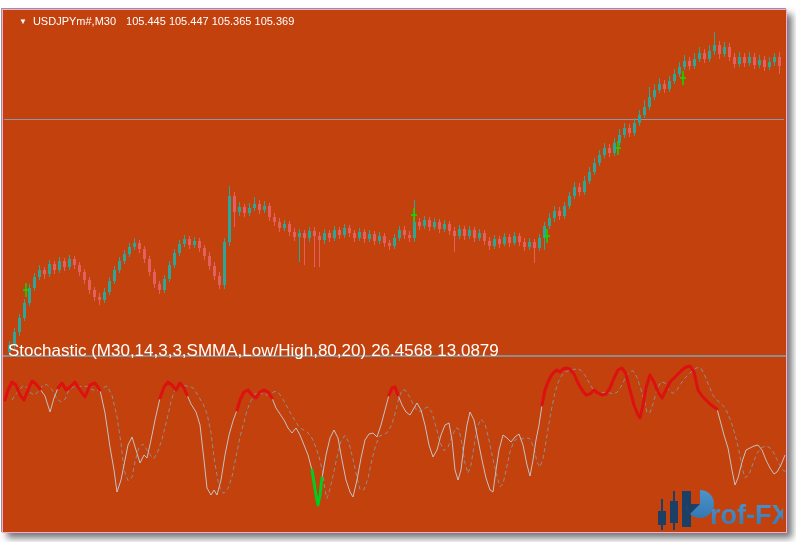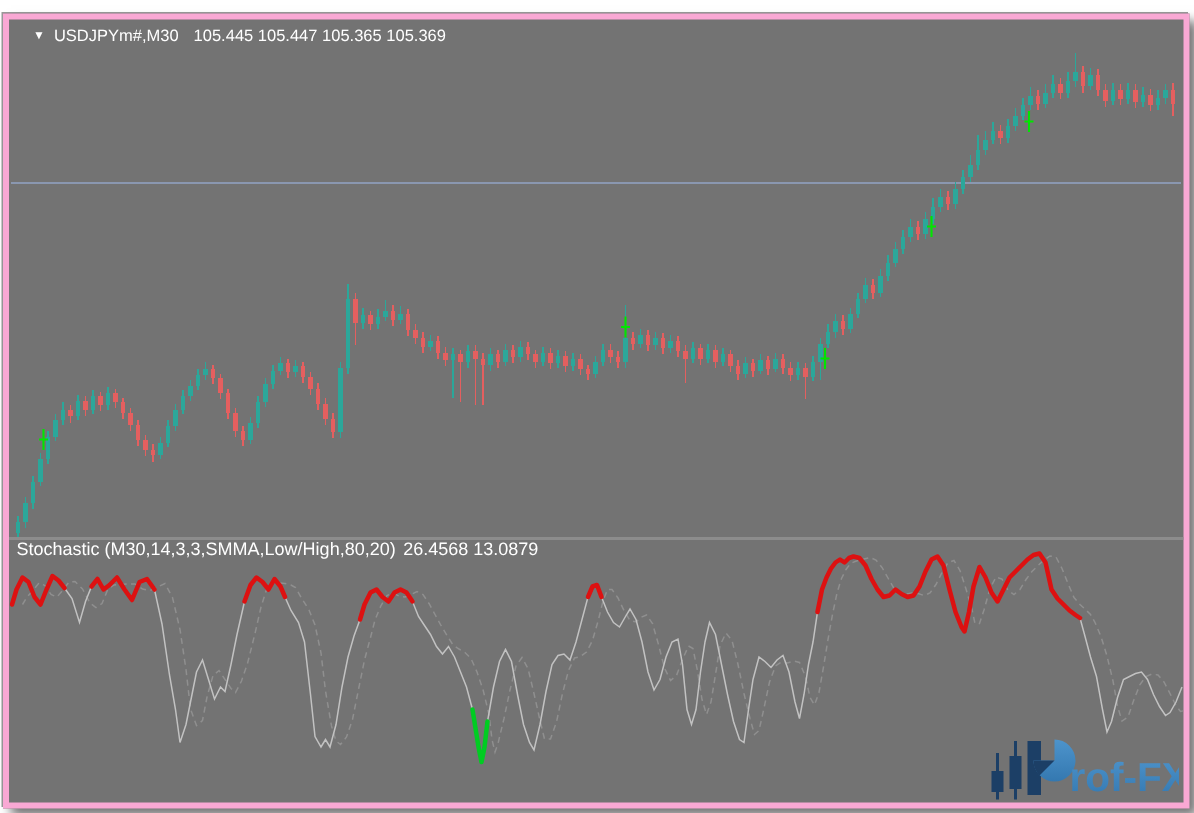--- a/index.html
+++ b/index.html
@@ -1,26 +1,26 @@
 <!DOCTYPE html>
 <html><head>
 <meta charset="utf-8">
 <style>
   html,body{margin:0;padding:0;width:796px;height:542px;background:#ffffff;overflow:hidden;
     font-family:"Liberation Sans",sans-serif;}
-  .chart-window{position:absolute;left:2px;top:9px;width:783px;height:522px;background:#737373;
-    border:4px solid #f9a8d4;box-shadow:5px 5px 7px rgba(0,0,0,0.55), -1px -1px 0 #9a9a9a;
+  .chart-window{position:absolute;left:2px;top:9px;width:783px;height:522px;background:#c2410c;
+    border:1px solid #f9a8d4;box-shadow:5px 5px 7px rgba(0,0,0,0.55), -1px -1px 0 #9a9a9a;
     overflow:hidden;}
   .chart-svg{position:absolute;left:-3px;top:-10px;}
   .hdr{position:absolute;left:16px;top:4px;color:#ffffff;font-size:11px;line-height:14px;
     white-space:nowrap;z-index:5;}
   .hdr .tri{display:inline-block;margin-right:6px;font-size:8px;vertical-align:1px;cursor:pointer;}
   .hdr .sym{margin-right:10px;}
   .sep{position:absolute;left:0;top:345px;width:100%;height:2px;background:#8c8c8c;z-index:4;}
-  .stoch-label{position:absolute;left:5px;top:347px;color:#ffffff;font-size:12px;line-height:13px;
+  .stoch-label{position:absolute;left:5px;top:334px;color:#ffffff;font-size:17px;line-height:13px;
     white-space:nowrap;z-index:6;}
   .stoch-label .vals{margin-left:5px;}
   .logo{position:absolute;right:3px;bottom:1px;z-index:7;}
 </style>
 </head>
 <body>
 
 <div class="chart-window">
 
   <svg class="chart-svg" width="796" height="542">

